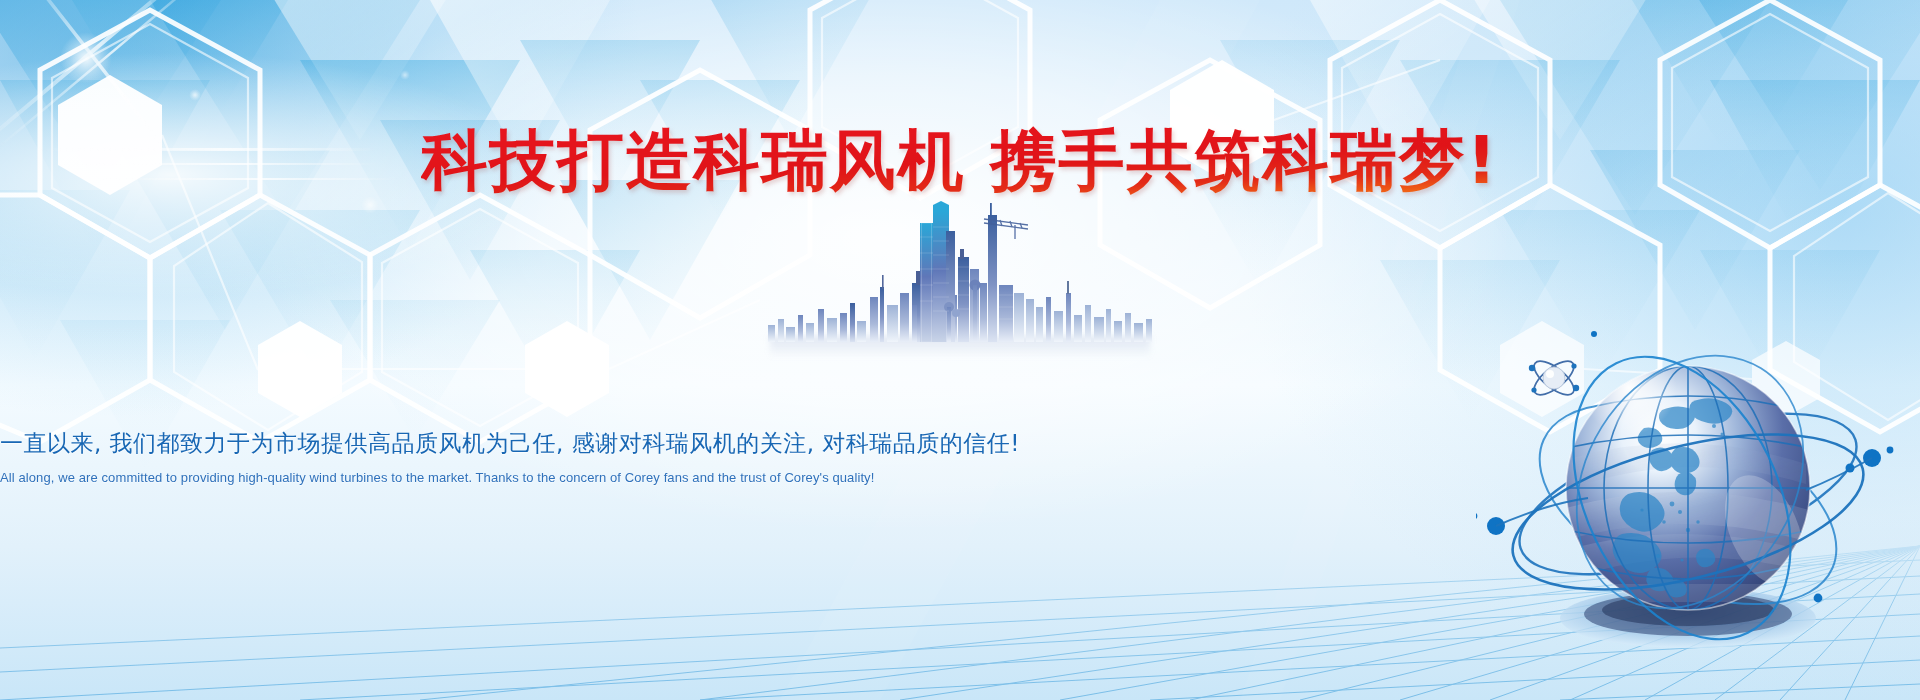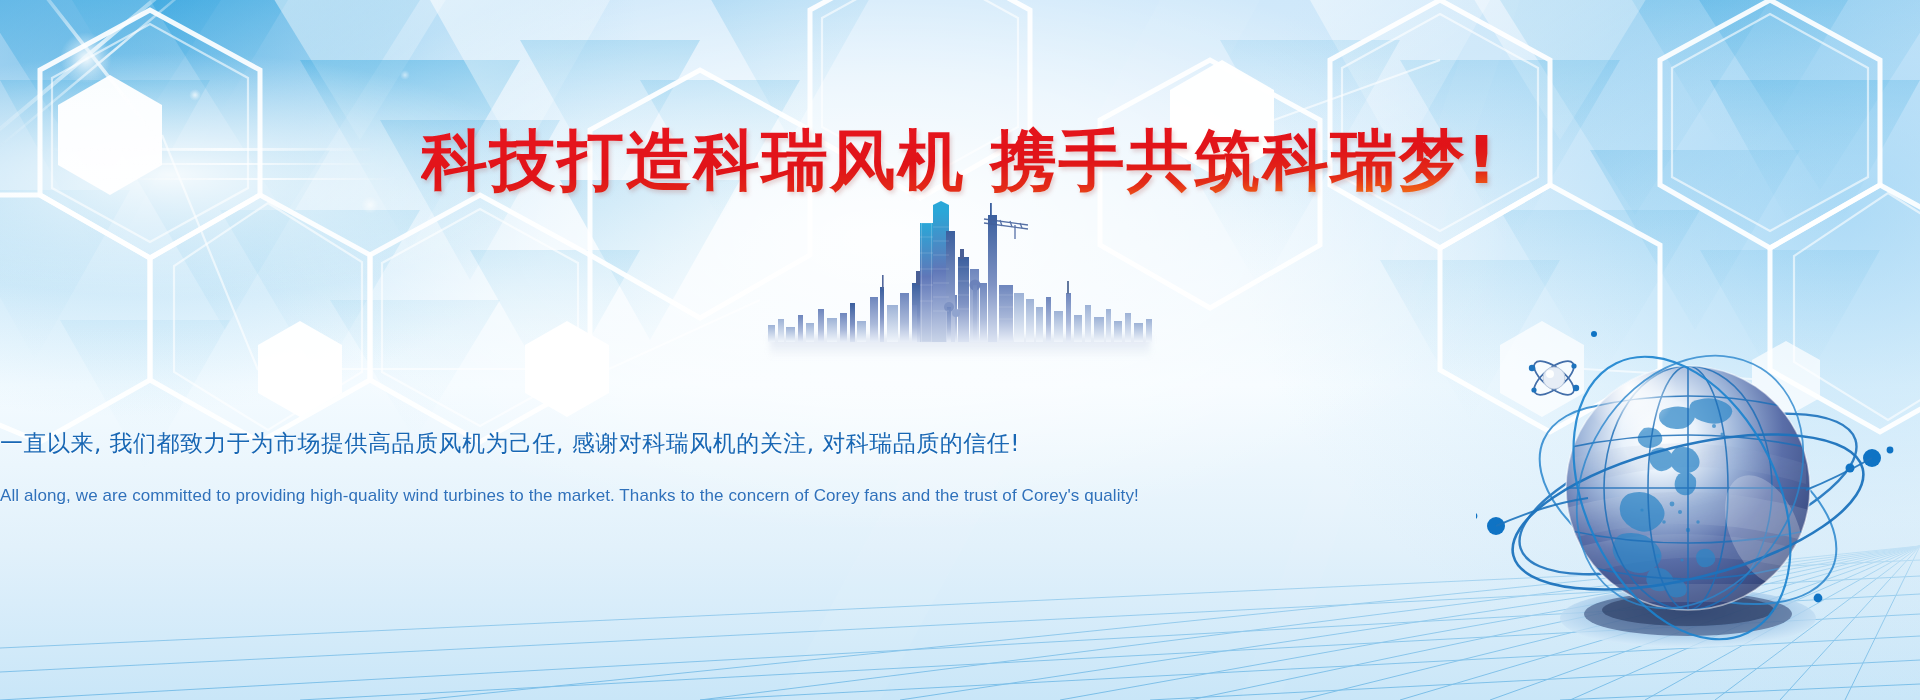--- a/index.html
+++ b/index.html
@@ -91,23 +91,23 @@
   .sub-cn {
     font-family: "DejaVu Sans", "Liberation Sans", sans-serif;
     font-size: 23px;
     font-weight: 400;
     color: #1867b4;
     letter-spacing: 0.5px;
     white-space: nowrap;
     text-shadow: 0 1px 1px rgba(255,255,255,0.8);
   }
   .sub-en {
-    margin-top: 27px;
+    margin-top: 11px;
     font-family: "Liberation Sans", "DejaVu Sans", sans-serif;
-    font-size: 17px;
+    font-size: 13px;
     font-weight: 400;
     color: #2f71bb;
     letter-spacing: 0.1px;
     white-space: nowrap;
     text-shadow: 0 1px 1px rgba(255,255,255,0.75);
   }
 
   
   .globe-wrap {
     position: absolute;

